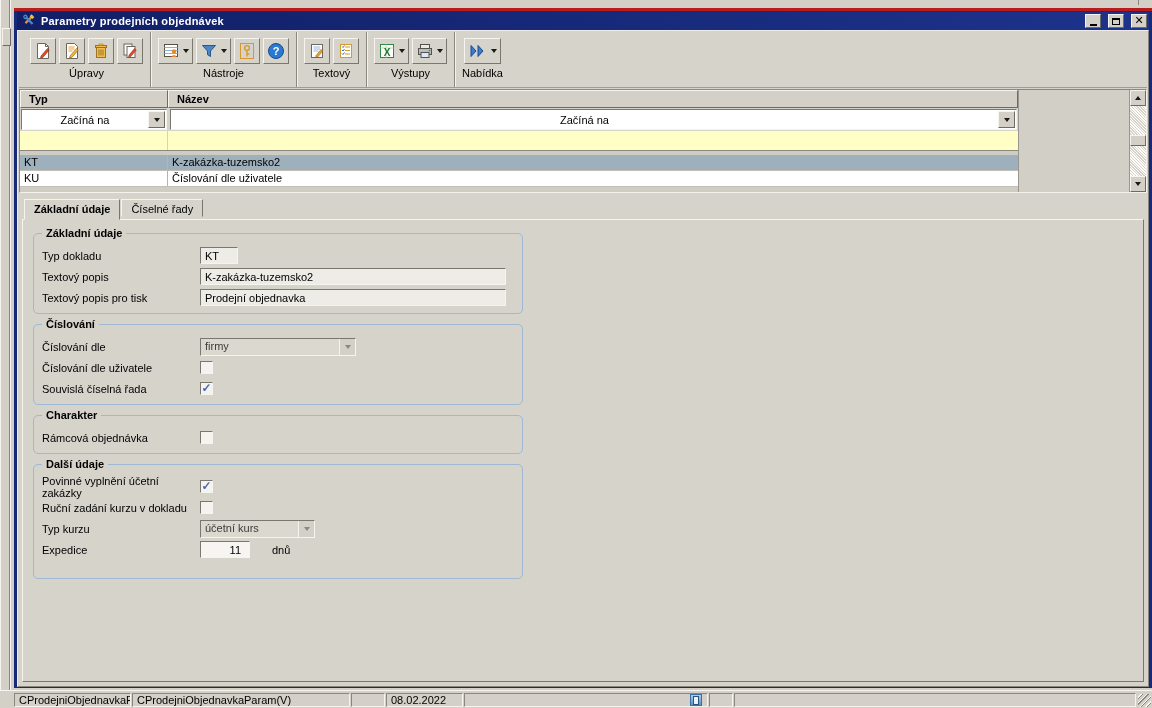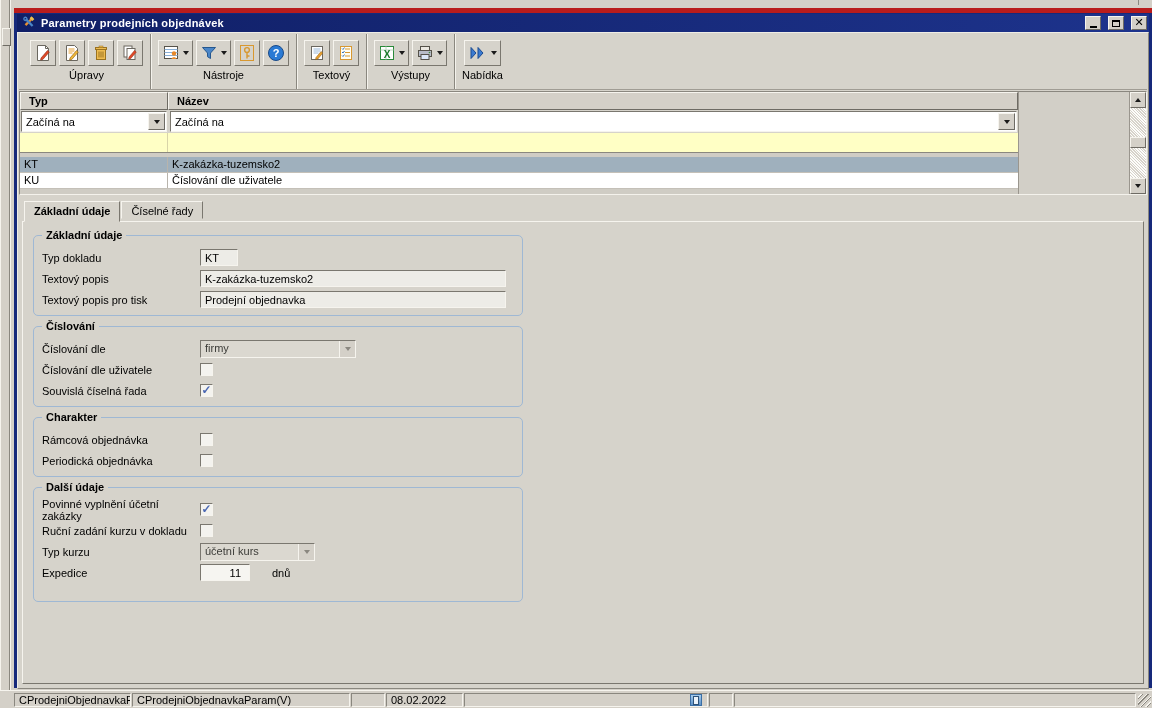--- a/index.html
+++ b/index.html
@@ -11,21 +11,21 @@
   
   .left-strip { position:absolute; left:0; top:0; width:14px; height:708px;
     background:linear-gradient(90deg,#f6f4ee 0 1px,#d4d0c8 1px 9px,#8a877f 9px 10px,#f6f4ee 10px 11px,#d4d0c8 11px 14px); }
   .lnotch { position:absolute; left:2px; top:28px; width:9px; height:18px; background:#d4d0c8;
     border:1px solid; border-color:#f6f4ee #6e6b64 #6e6b64 #f6f4ee; }
   .toptick { position:absolute; top:0; left:1127px; width:12px; height:5px;
     border-right:1px solid #8a877f; }
 
   
   .window { position:absolute; left:14px; top:8px; width:1138px; height:680px;
-    background:#16297b; border-top:5px solid #b91c1c; padding:1px 3px 4px 3px; }
+    background:#16297b; border-top:3px solid #b91c1c; padding:1px 3px 4px 3px; }
   .titlebar { height:18px; background:linear-gradient(90deg,#101f66,#1d338c);
     display:flex; align-items:center; gap:5px; padding:0 2px 0 4px; color:#fff; font-weight:bold; }
   .titletext { flex:1; letter-spacing:.2px; }
   .wbtn { width:16px; height:14px; background:#d4d0c8; border:1px solid;
     border-color:#f6f4ee #6e6b64 #6e6b64 #f6f4ee; display:flex; align-items:center; justify-content:center; margin-left:2px; }
   .g-min { width:7px; height:2px; background:#000; margin-top:7px; }
   .g-max { width:8px; height:7px; border:1px solid #000; border-top-width:2px; }
   .g-close { color:#000; font-weight:bold; font-size:11px; line-height:10px; font-family:"DejaVu Sans",sans-serif; }
 
   .window-body { position:relative; height:657px; background:#d6d3cb;
@@ -49,21 +49,21 @@
   .gmain { width:998px; display:flex; flex-direction:column; }
   .ghead { height:18px; display:flex; }
   .gh { background:#d4d0c8; font-weight:bold; padding:2px 8px; border:1px solid;
     border-color:#f6f4ee #6e6b64 #6e6b64 #f6f4ee; }
   .gh.c1 { width:148px; } .gh.c2 { flex:1; }
   .gfilter { height:23px; display:flex; background:#d6d3cb; align-items:center; }
   .fcell1 { width:148px; padding:1px; height:100%; }
   .fcell2 { flex:1; padding:1px 1px 1px 2px; height:100%; }
   .fcombo { display:flex; height:100%; background:#fff; border:1px solid;
     border-color:#7a776f #f6f4ee #f6f4ee #7a776f; align-items:center; }
-  .fval { flex:1; padding:0 4px; }
+  .fval { flex:1; padding:0 4px;text-align:center; }
   .fcbtn { width:17px; height:17px; background:#d4d0c8; border:1px solid;
     border-color:#f6f4ee #6e6b64 #6e6b64 #f6f4ee; display:flex; align-items:center; justify-content:center; margin-right:1px; }
   .gyellow { height:20px; display:flex; background:#ffffc5; border-bottom:1px solid #8a877f; }
   .ycell1 { width:148px; border-right:1px solid #d8d4a8; }
   .ycell2 { flex:1; }
   .ggap { height:4px; background:#cfccc4; }
   .grow { height:16px; display:flex; background:#fff; border-bottom:1px solid #c4c0b8; cursor:default; }
   .grow.selected { background:#9fb0bd; }
   .gcell1 { width:148px; padding:1px 4px; border-right:1px solid #b8b4ac; overflow:hidden; white-space:nowrap; }
   .gcell2 { flex:1; padding:1px 4px; overflow:hidden; white-space:nowrap; }
@@ -379,24 +379,20 @@
               <span class="cb checked"></span>
             </div>
           </div>
 
           <div class="gbox">
             <div class="gtitle">Charakter</div>
             <div class="frow">
               <span class="flabel">Rámcová objednávka</span>
               <span class="cb"></span>
             </div>
-            <div class="frow">
-              <span class="flabel">Periodická objednávka</span>
-              <span class="cb"></span>
-            </div>
           </div>
 
           <div class="gbox last">
             <div class="gtitle">Další údaje</div>
             <div class="frow">
               <span class="flabel">Povinné vyplnění účetní zakázky</span>
               <span class="cb checked"></span>
             </div>
             <div class="frow">
               <span class="flabel">Ruční zadání kurzu v dokladu</span>

